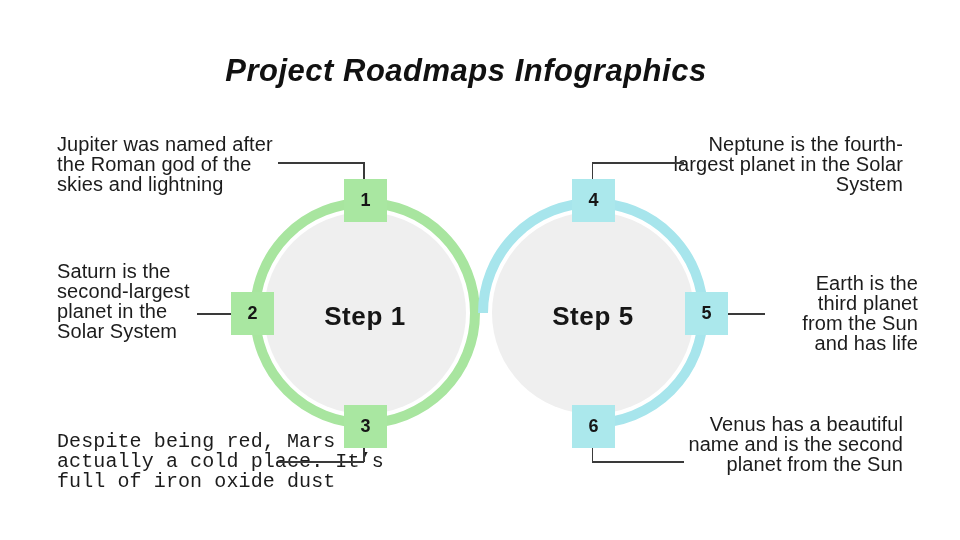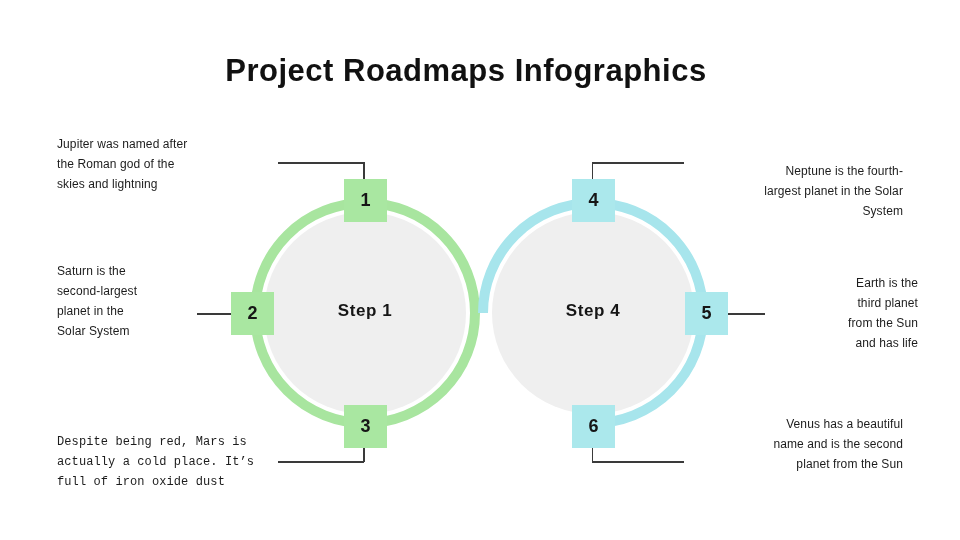--- a/index.html
+++ b/index.html
@@ -3,37 +3,37 @@
 <meta charset="utf-8">
 <style>
   html, body { margin:0; padding:0; }
   body {
     width:960px; height:540px; position:relative; overflow:hidden;
     background:#FFFFFF; color:#1A1A1A;
     font-family:"Liberation Sans", sans-serif;
   }
   .title {
     position:absolute; left:0; top:53px; width:932px; text-align:center;
-    font-size:31px; font-weight:700; letter-spacing:.5px; color:#111111;
+    font-size:31px; font-weight:700; letter-spacing:.5px; color:#111111;font-style:italic;
   }
   
   .disc { position:absolute; width:202px; height:202px; border-radius:50%; background:#EFEFEF; z-index:1; }
   #disc1 { left:264px; top:212px; }
   #disc2 { left:492px; top:212px; }
   
   .ring { position:absolute; width:210px; height:210px; border-radius:50%; border:10px solid; background:transparent; }
   .ring-green { left:250px; top:198px; border-color:#A8E59F; z-index:2; }
   .ring-cyan  { left:478px; top:198px; border-color:#A7E5EC; z-index:3;
     
     clip-path: polygon(0 0, 100% 0, 100% 100%, 50% 100%, 50% 50%, 0 50%);
   }
   
   .step-label {
     position:absolute; width:230px; text-align:center; z-index:2;
-    font-size:17px; font-weight:600; letter-spacing:.6px; color:#161616;
+    font-size:26px; font-weight:600; letter-spacing:.6px; color:#161616;
   }
   #step1 { left:250px; top:301px; }
   #step2 { left:478px; top:301px; }
   
   .badge {
     position:absolute; width:43px; height:43px; z-index:4;
     display:flex; align-items:center; justify-content:center;
     font-size:18px; font-weight:600; color:#161616;
   }
   .badge-green { background:#A9E7A1; }
@@ -54,44 +54,44 @@
   #ln-bl-h { left:278px;   top:461px; width:86px; }
   #ln-bl-v { left:363px;   top:447px; height:15px; }
   #ln-tr-v { left:591.5px; top:162px; height:18px; }
   #ln-tr-h { left:591.5px; top:162px; width:92px; }
   #ln-mr-h { left:728px;   top:313px; width:37px; }
   #ln-br-v { left:591.5px; top:447px; height:15px; }
   #ln-br-h { left:591.5px; top:461px; width:92px; }
   
   .ann {
     position:absolute; z-index:2; white-space:pre-line;
-    font-size:12px; line-height:20px; letter-spacing:.1px; color:#1C1C1C;
+    font-size:20px; line-height:20px; letter-spacing:.1px; color:#1C1C1C;
   }
   .align-l { text-align:left; }
   .align-r { text-align:right; }
   #ann-tl { left:57px;  top:134px; }
   #ann-ml { left:57px;  top:261px; }
   #ann-bl { left:57px;  top:432px;font-family:Liberation Mono, monospace; }
-  #ann-tr { right:57px; top:134px;margin-top:27px; }
+  #ann-tr { right:57px; top:134px; }
   #ann-mr { right:42px; top:273px; }
   #ann-br { right:57px; top:414px; }
 </style>
 </head>
 <body>
 
 <div class="title">Project Roadmaps Infographics</div>
 
 <div class="disc" id="disc1"></div>
 <div class="disc" id="disc2"></div>
 
 <div class="ring ring-green"></div>
 <div class="ring ring-cyan"></div>
 
 <div class="step-label" id="step1">Step 1</div>
-<div class="step-label" id="step2">Step 4</div>
+<div class="step-label" id="step2">Step 5</div>
 
 <div class="badge badge-green" id="b1">1</div>
 <div class="badge badge-green" id="b2">2</div>
 <div class="badge badge-green" id="b3">3</div>
 <div class="badge badge-cyan" id="b4">4</div>
 <div class="badge badge-cyan" id="b5">5</div>
 <div class="badge badge-cyan" id="b6">6</div>
 
 <div class="line h" id="ln-tl-h"></div>
 <div class="line v" id="ln-tl-v"></div>

